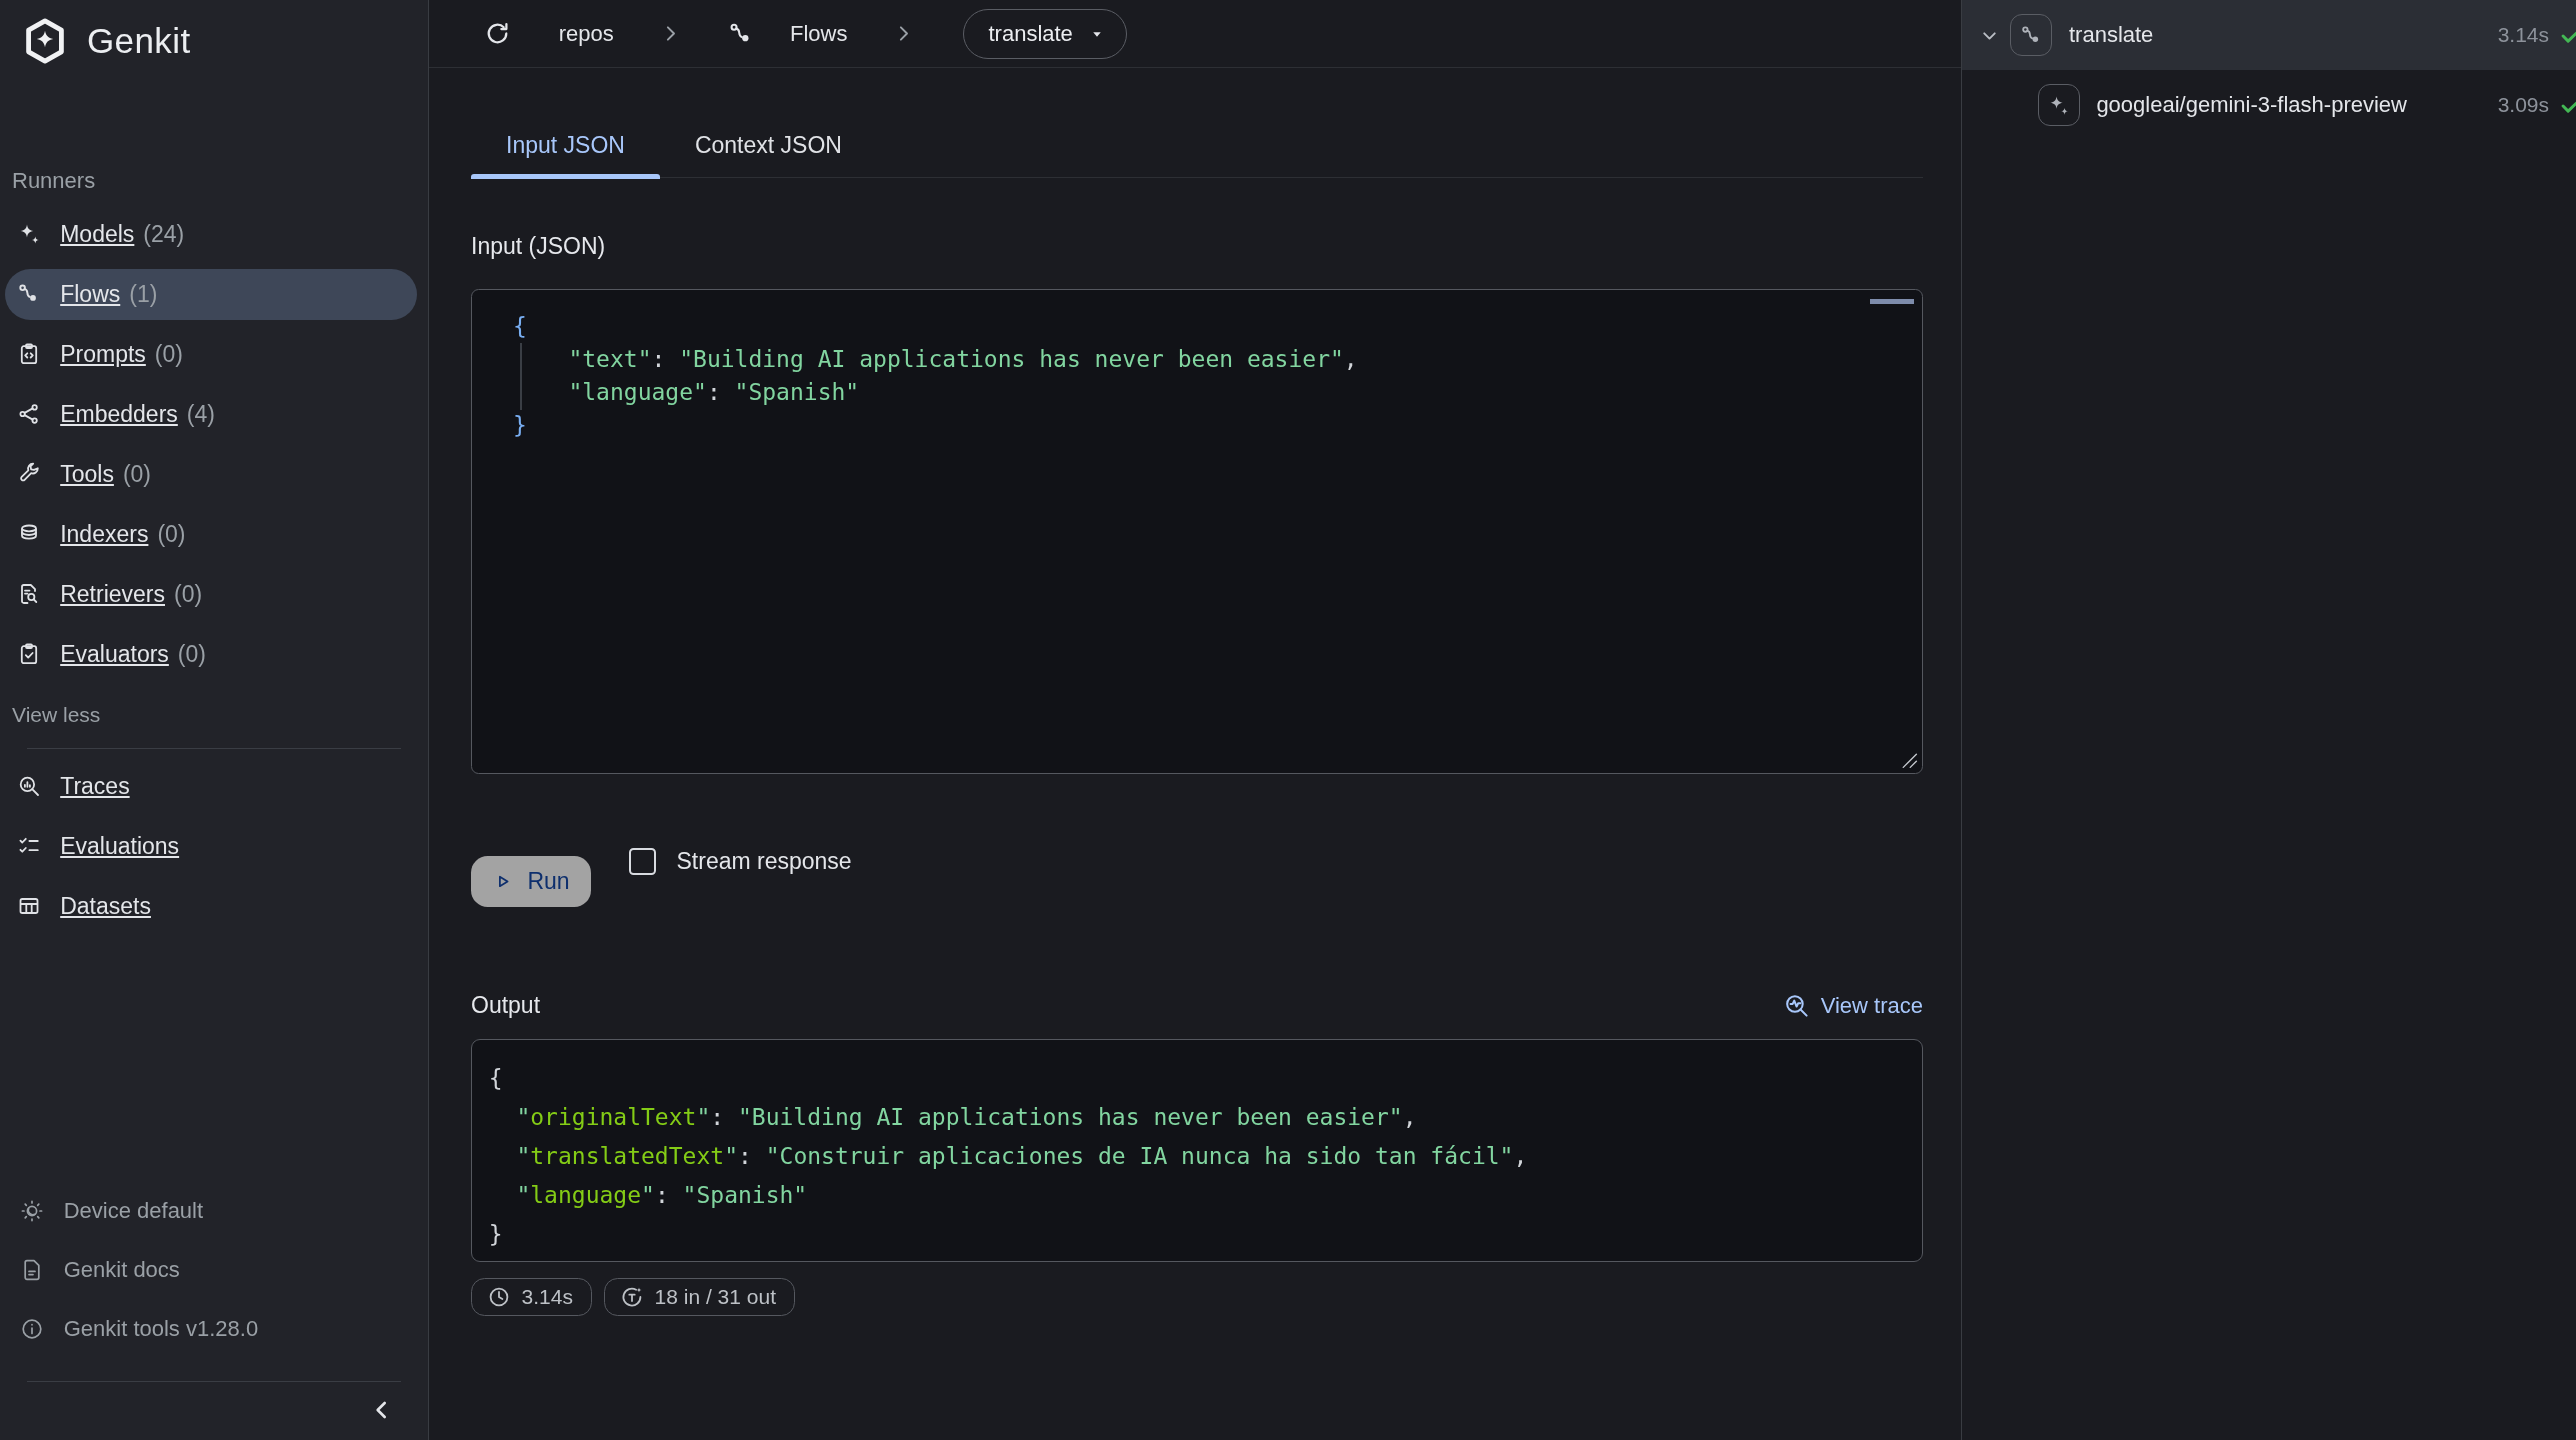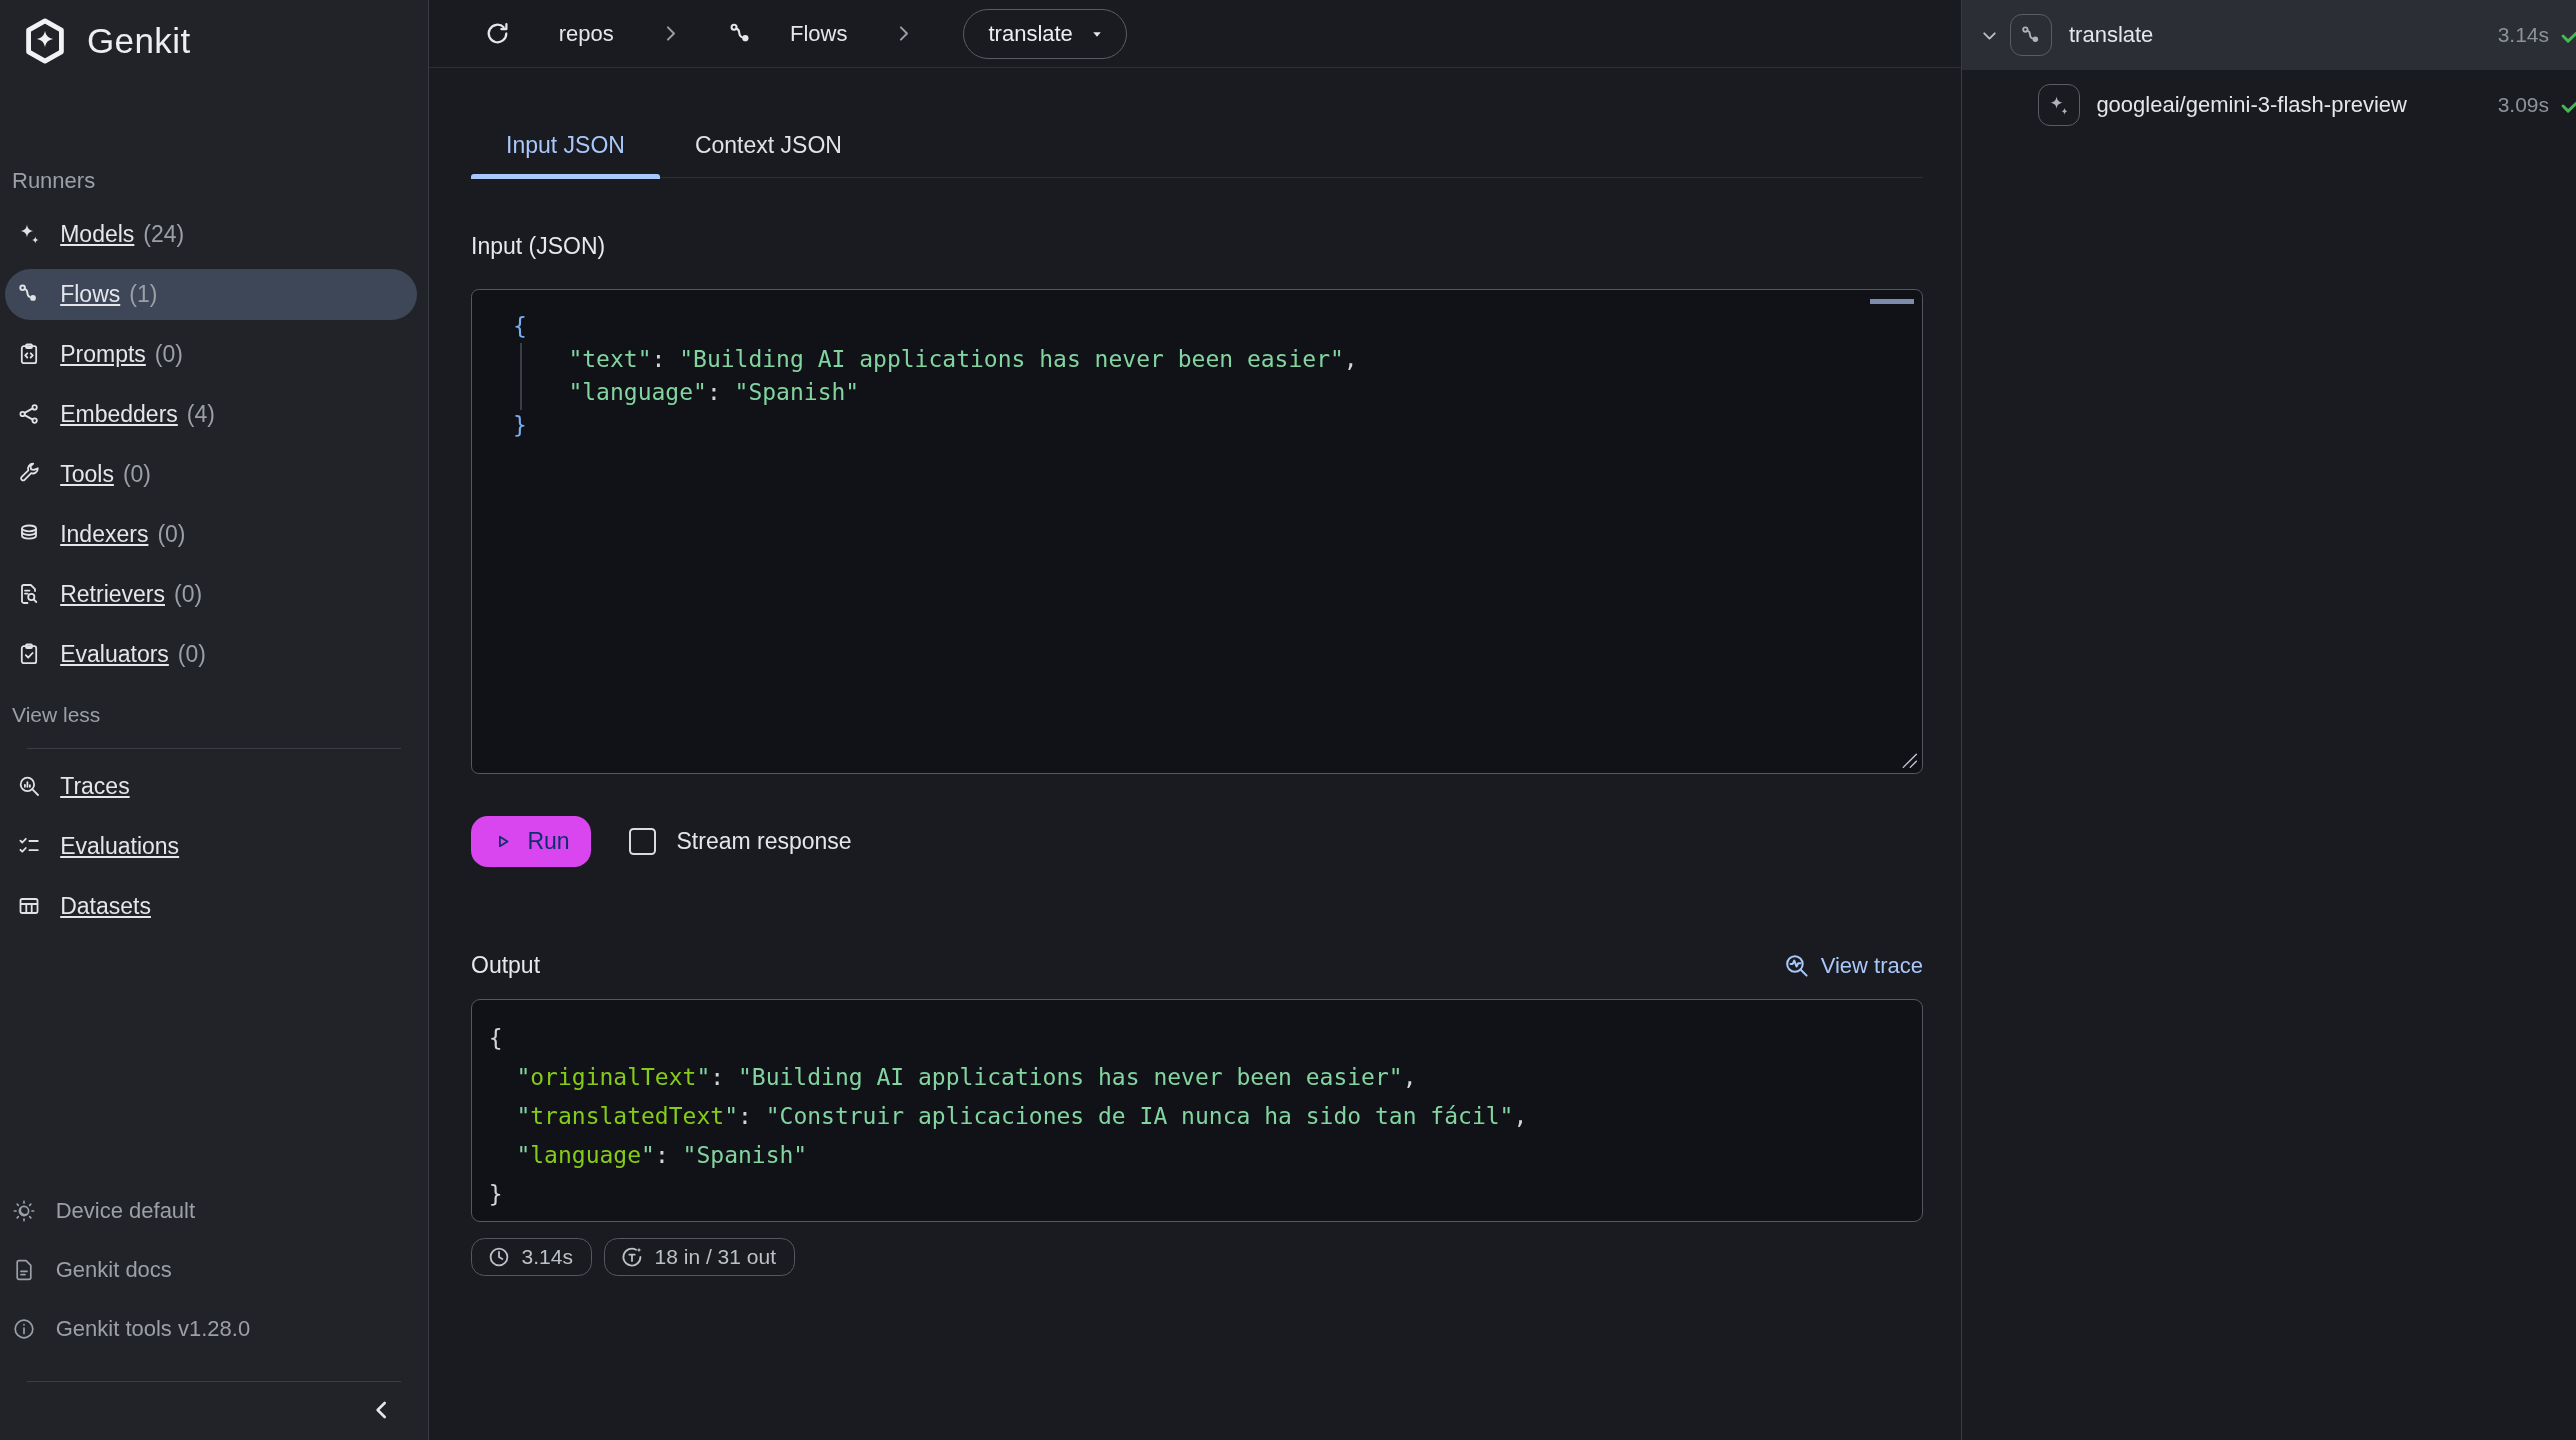--- a/index.html
+++ b/index.html
@@ -16,21 +16,21 @@
   .nav { margin-top: 15px; }
   .nav-item { height: 51px; margin: 9px 10.6px 0 4.5px; border-radius: 26px; display: flex; align-items: center; padding-left: 12px; cursor: pointer; }
   .nav-item.active { background: #3e4758; }
   .nav-item svg { width: 24px; height: 24px; color: #e0e2e6; flex-shrink: 0; }
   .nav-item .lbl { margin-left: 19.7px; font-size: 23px; color: #e4e6ea; text-decoration: underline; }
   .nav-item .cnt { margin-left: 9px; font-size: 23px; color: #9aa0a6; }
   .view-less { display: block; margin: 23px 0 0 12px; font-size: 21px; color: #9aa0a6; cursor: pointer; }
   .side-divider { border: none; border-top: 1.5px solid #3a3d44; margin: 21px 27px 0 27px; }
   .nav2 { margin-top: 12px; }
   .sidebar-footer { position: absolute; left: 0; right: 0; bottom: 0; }
-  .footer-item { height: 59px; display: flex; align-items: center; padding-left: 12px; color: #9aa0a6; cursor: pointer; }
+  .footer-item { height: 59px; display: flex; align-items: center; padding-left: 20px; color: #9aa0a6; cursor: pointer; }
   .footer-item svg { width: 24px; height: 24px; color: #9aa0a6; flex-shrink: 0; }
   .footer-item span { margin-left: 19.7px; font-size: 22px; }
   .footer-divider { border: none; border-top: 1.5px solid #3a3d44; margin: 23px 27px 10.6px 27px; }
   .collapse-row { display: flex; justify-content: flex-end; padding: 4.5px 33px 16.7px 0; }
   .collapse-row svg { width: 26px; height: 26px; color: #e4e6ea; cursor: pointer; }
 
   
   .main { flex: 1; min-width: 0; display: flex; flex-direction: column; background: #1a1b20; }
   .topbar { height: 68px; flex-shrink: 0; border-bottom: 0.8px solid #2d2f34; display: flex; align-items: center; padding-left: 55px; gap: 28px; }
   .topbar svg.refresh { width: 27px; height: 27px; color: #e4e6ea; cursor: pointer; }
@@ -55,21 +55,21 @@
   .code-line { white-space: pre; }
   .tk-b { color: #79aef2; }
   .tk-g { color: #82d5a0; }
   .tk-w { color: #d2d5da; }
   .tk-k { color: #84cc16; }
   .indent-guide { position: absolute; left: 48px; top: 53px; width: 1.5px; height: 67px; background: #3a3e45; }
   .hscroll-thumb { position: absolute; top: 9px; right: 7.6px; width: 44px; height: 5.3px; background: #7e8cab; cursor: pointer; }
   .resize-grip { position: absolute; right: 3px; bottom: 3px; width: 21px; height: 21px; cursor: nwse-resize; color: #c3c7cd; }
 
   .run-row { margin-top: 42px; display: flex; align-items: center; }
-  .run-btn { width: 120px; height: 51px; background: #d946ef; color: #0e2f6d; border: none; border-radius: 16.7px; display: flex; align-items: center; justify-content: center; gap: 14px; font-size: 23px; font-family: inherit; cursor: pointer; }
+  .run-btn { width: 120px; height: 51px; background: #a3a3a3; color: #0e2f6d; border: none; border-radius: 16.7px; display: flex; align-items: center; justify-content: center; gap: 14px; font-size: 23px; font-family: inherit; cursor: pointer; margin-top: 40px; }
   .run-btn svg { width: 21px; height: 21px; }
   .stream-check { margin-left: 38px; width: 26.5px; height: 26.5px; border: 2.3px solid #d8dbe0; border-radius: 4.5px; background: transparent; cursor: pointer; }
   .stream-label { margin-left: 21px; font-size: 23px; color: #e4e6ea; }
 
   .output-header { margin-top: 85px; display: flex; align-items: center; justify-content: space-between; }
   .output-label { font-size: 23px; color: #e6e8ec; }
   .view-trace { display: flex; align-items: center; gap: 10.6px; color: #a8c7fa; font-size: 22px; cursor: pointer; }
   .view-trace svg { width: 27px; height: 27px; }
 
   .output-box { margin-top: 19.7px; height: 223px; background: #111217; border: 1.5px solid #55585f; border-radius: 9px; font-family: "DejaVu Sans Mono", monospace; font-size: 23px; line-height: 39px; padding: 19.7px 15px 0 16.7px; overflow: hidden; }

